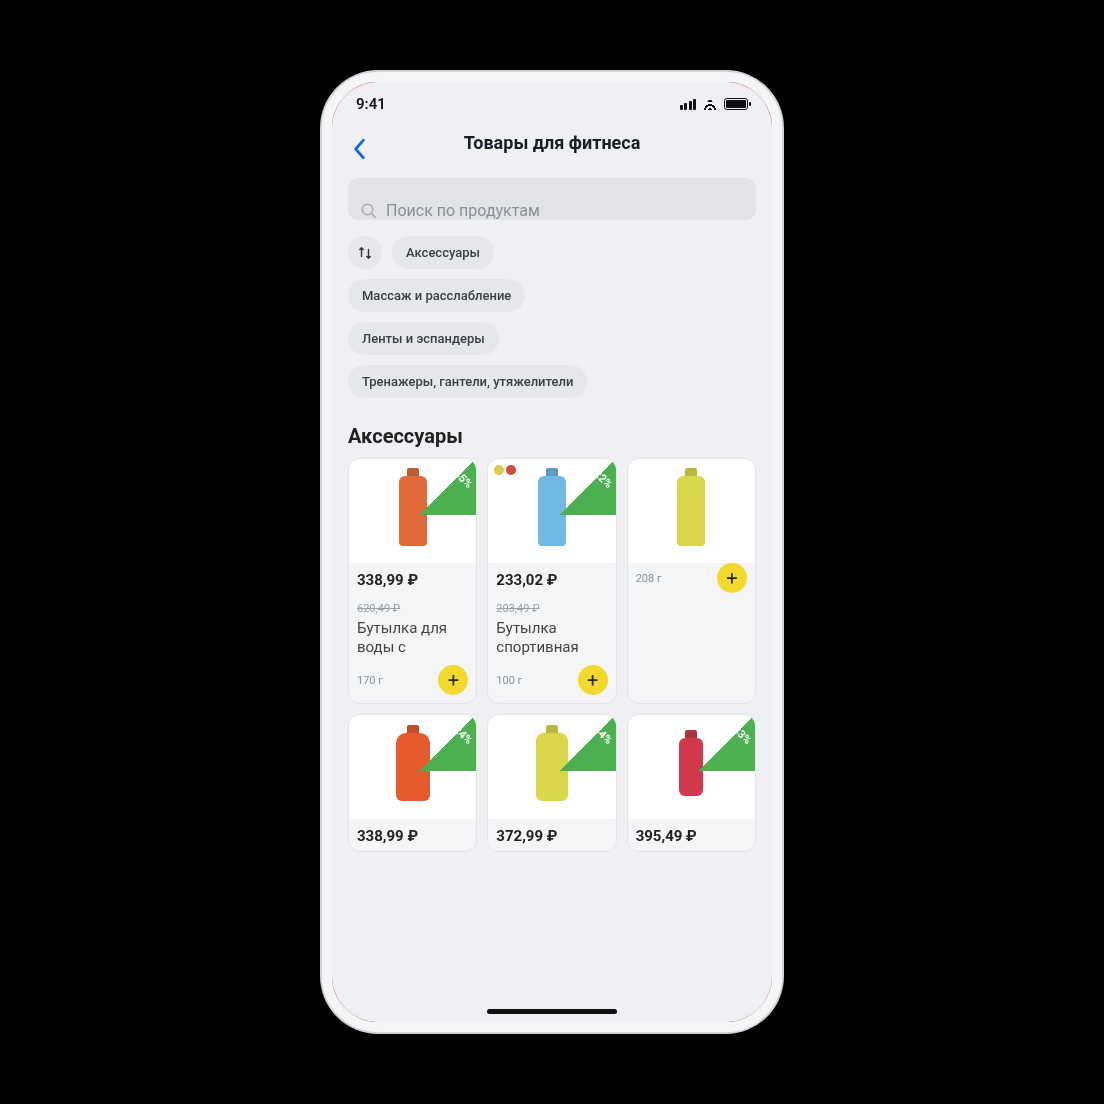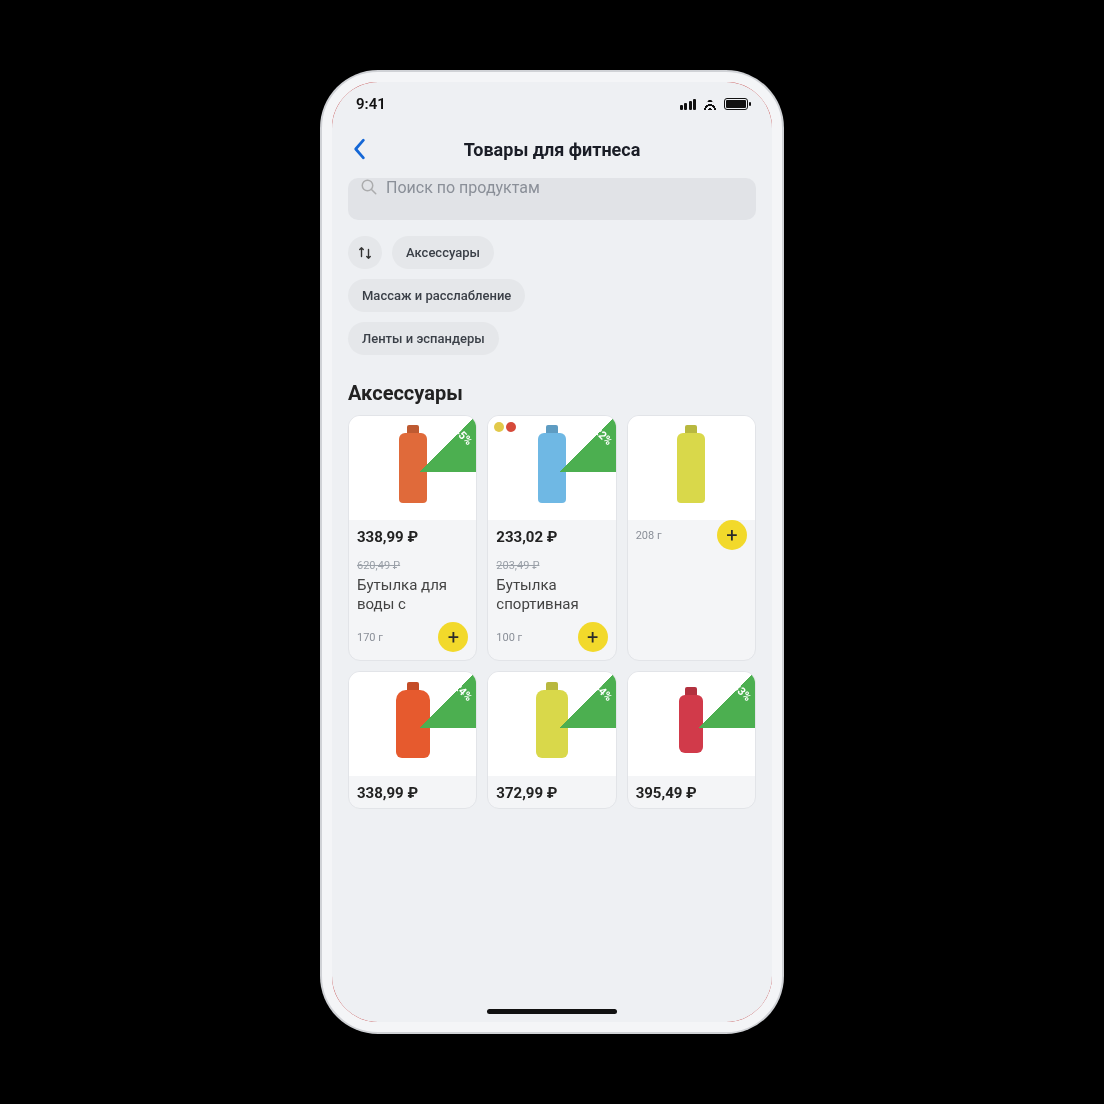--- a/index.html
+++ b/index.html
@@ -49,33 +49,32 @@
     radial-gradient(circle at 50% 100%, #111 2px, transparent 2px),
     radial-gradient(circle at 50% 100%, transparent 4px, #111 4px, #111 6px, transparent 6px),
     radial-gradient(circle at 50% 100%, transparent 8px, #111 8px, #111 10px, transparent 10px);
     clip-path: polygon(0 100%, 50% 0, 100% 100%);}
   .battery { width: 24px; height: 12px; border:1.5px solid #111; border-radius:3px; position:relative; }
   .battery::after{content:"";position:absolute;right:-4px;top:3px;width:2px;height:4px;background:#111;border-radius:1px;}
   .battery .fill{position:absolute;inset:1px;background:#111;border-radius:1px;}
 
   .header {
     display: flex;
-    align-items: center;
     padding: 6px 10px 12px;
   }
   .back { width: 34px; height: 34px; display:flex;align-items:center;justify-content:center; }
   .back svg { width: 14px; height: 22px; }
   .title { flex:1; text-align:center; font-size:18px; font-weight:700; color:#1a1d26; padding-right:34px; }
 
   .search {
     margin: 0 16px 10px;
     background: #e1e3e7;
     border-radius: 10px;
     height: 42px;
-    display:flex; align-items:flex-start; padding: 0 12px; gap:8px;
+    display:flex; align-items:flex-end; padding: 0 12px; gap:8px;
     color:#8a8f98; font-size:16px;
   }
   .search svg { width:18px;height:18px; opacity:.6; }
 
   .chips-wrap { padding: 6px 16px 4px; }
   .chips-row { display:flex; gap:10px; margin-bottom:10px; flex-wrap:wrap; }
   .chip {
     background:#e5e7ea; color:#3a3f47; font-size:13px; font-weight:500;
     padding: 9px 14px; border-radius: 18px;
   }
@@ -168,20 +167,23 @@
             </svg>
         </div>
         <div class="chip">Аксессуары</div>
       </div>
       <div class="chips-row">
           <div class="chip">Массаж и расслабление</div>
         </div>
       <div class="chips-row">
           <div class="chip">Ленты и эспандеры</div>
         </div>
+      <div class="chips-row">
+          <div class="chip">Тренажеры, гантели, утяжелители</div>
+        </div>
     </div>
 
     <div class="section-title">Аксессуары</div>
 
     <div class="grid">
 
       <div class="card">
         <div class="thumb">
           <div class="bottle" style="height:70px;background:#e06a3a"></div>
           <div class="badge">

